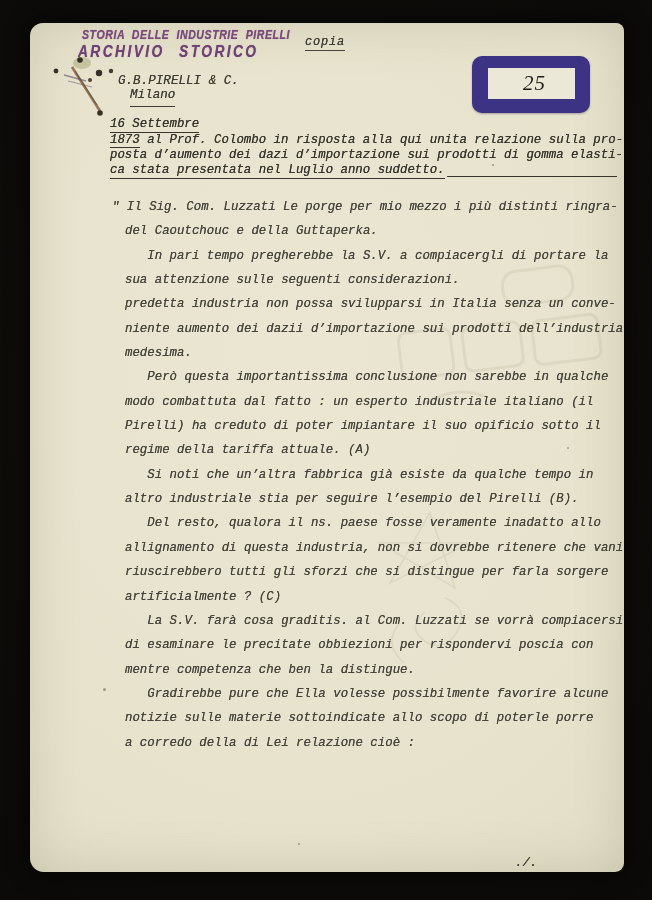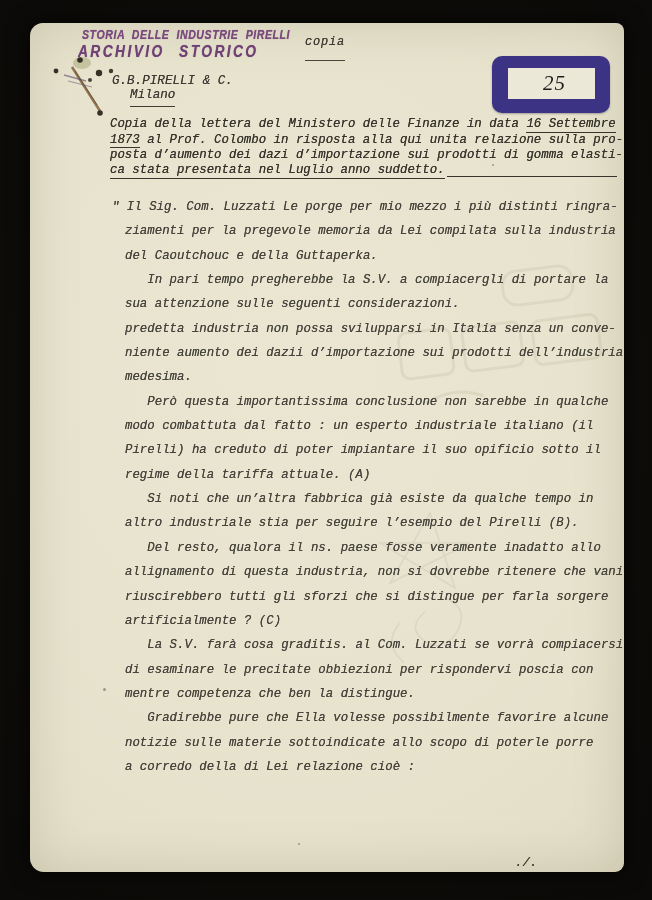--- a/index.html
+++ b/index.html
@@ -12,26 +12,26 @@
     box-shadow:0 0 22px rgba(0,0,0,.75), inset 0 0 50px rgba(118,108,78,.22);}
   .typed{font-family:"Liberation Mono",monospace;color:#46443c;
     text-shadow:0 0 .4px rgba(58,56,48,.85);}
   
   .stamp{position:absolute;color:#6f4175;text-shadow:0 0 .7px rgba(111,65,117,.75);}
   .stamp-l1{left:52px;top:5px;font-size:11.5px;font-weight:700;letter-spacing:.6px;
     word-spacing:4px;transform:scaleX(.92) scaleY(1.1);transform-origin:left top;color:#7a497e;}
   .stamp-l2{left:48px;top:19px;font-size:15px;font-weight:700;letter-spacing:2.6px;
     word-spacing:9px;transform:scaleX(.92) scaleY(1.08);transform-origin:left top;}
   .copia{position:absolute;left:275px;top:12px;font-size:12px;letter-spacing:.8px;
-    border-bottom:1px solid #46443c;padding-bottom:11px;color:#3c3a32;}
-  .company{position:absolute;left:82px;top:51px;font-size:12.6px;color:#3e3c34;}
+    border-bottom:1px solid #46443c;padding-bottom:1px;color:#3c3a32;}
+  .company{position:absolute;left:88px;top:51px;font-size:12.6px;color:#3e3c34;}
   .city{position:absolute;left:100px;top:65px;font-size:12.6px;color:#3e3c34;
     border-bottom:1px solid #3e3c34;padding-bottom:4px;text-align:center;}
   
-  .badge{position:absolute;left:462px;top:33px;width:118px;height:57px;
+  .badge{position:absolute;left:442px;top:33px;width:118px;height:57px;
     background:#3d3384;border-radius:10px;box-shadow:0 1px 2px rgba(40,30,60,.35);}
   .badge-inner{position:absolute;left:16px;top:12px;width:87px;height:31px;
     background:#ece8d8;display:flex;align-items:center;justify-content:center;}
   .badge-num{font-family:"Liberation Serif",serif;font-size:21px;color:#1d1c1a;
     letter-spacing:1px;padding-left:6px;}
   
   .summary{position:absolute;left:80px;top:94px;width:507px;color:#36342c;}
   .sum-line{white-space:pre;line-height:14.7px;font-size:12.4px;font-family:"Liberation Mono",monospace;
     text-shadow:0 0 .4px rgba(48,46,38,.9);display:flex;}
   .u{border-bottom:1.2px solid #36342c;}
@@ -92,29 +92,28 @@
     </svg>
     <svg class="artifact" style="left:330px;top:480px;opacity:.10" width="150" height="170" viewBox="0 0 150 170">      
         <g fill="none" stroke="#6f6a55" stroke-width="1.6">
         <path d="M70 10 L30 80 L110 40 L20 40 L95 85 Z"></path>
         <path d="M85 95 q25 10 12 34 q-14 22 -34 8 q-16 -13 2 -28"></path>
         <path d="M40 120 q-18 20 4 40"></path>
       </g>
     </svg>
 
     <div class="summary">
-      <div class="sum-line"><span>Copia della lettera del Ministero delle Finanze in data </span><span class="u">16 Settembre</span></div>
+      <div class="sum-line"><span class="u">16 Settembre</span></div>
       <div class="sum-line"><span class="u">1873</span><span> al Prof. Colombo in risposta alla qui unita relazione sulla pro-</span></div>
       <div class="sum-line"><span>posta d’aumento dei dazi d’importazione sui prodotti di gomma elasti-</span></div>
       <div class="sum-line"><span class="u">ca stata presentata nel Luglio anno suddetto.</span><span class="fill-rule"></span></div>
     </div>
 
     <div class="body-block typed" id="body-lines">
         <div class="tline">" Il Sig. Com. Luzzati Le porge per mio mezzo i più distinti ringra-</div>
-        <div class="tline">ziamenti per la pregevole memoria da Lei compilata sulla industria</div>
         <div class="tline">del Caoutchouc e della Guttaperka.</div>
         <div class="tline">   In pari tempo pregherebbe la S.V. a compiacergli di portare la</div>
         <div class="tline">sua attenzione sulle seguenti considerazioni.</div>
         <div class="tline">predetta industria non possa svilupparsi in Italia senza un conve-</div>
         <div class="tline">niente aumento dei dazii d’importazione sui prodotti dell’industria</div>
         <div class="tline">medesima.</div>
         <div class="tline">   Però questa importantissima conclusione non sarebbe in qualche</div>
         <div class="tline">modo combattuta dal fatto : un esperto industriale italiano (il</div>
         <div class="tline">Pirelli) ha creduto di poter impiantare il suo opificio sotto il</div>
         <div class="tline">regime della tariffa attuale. (A)</div>

